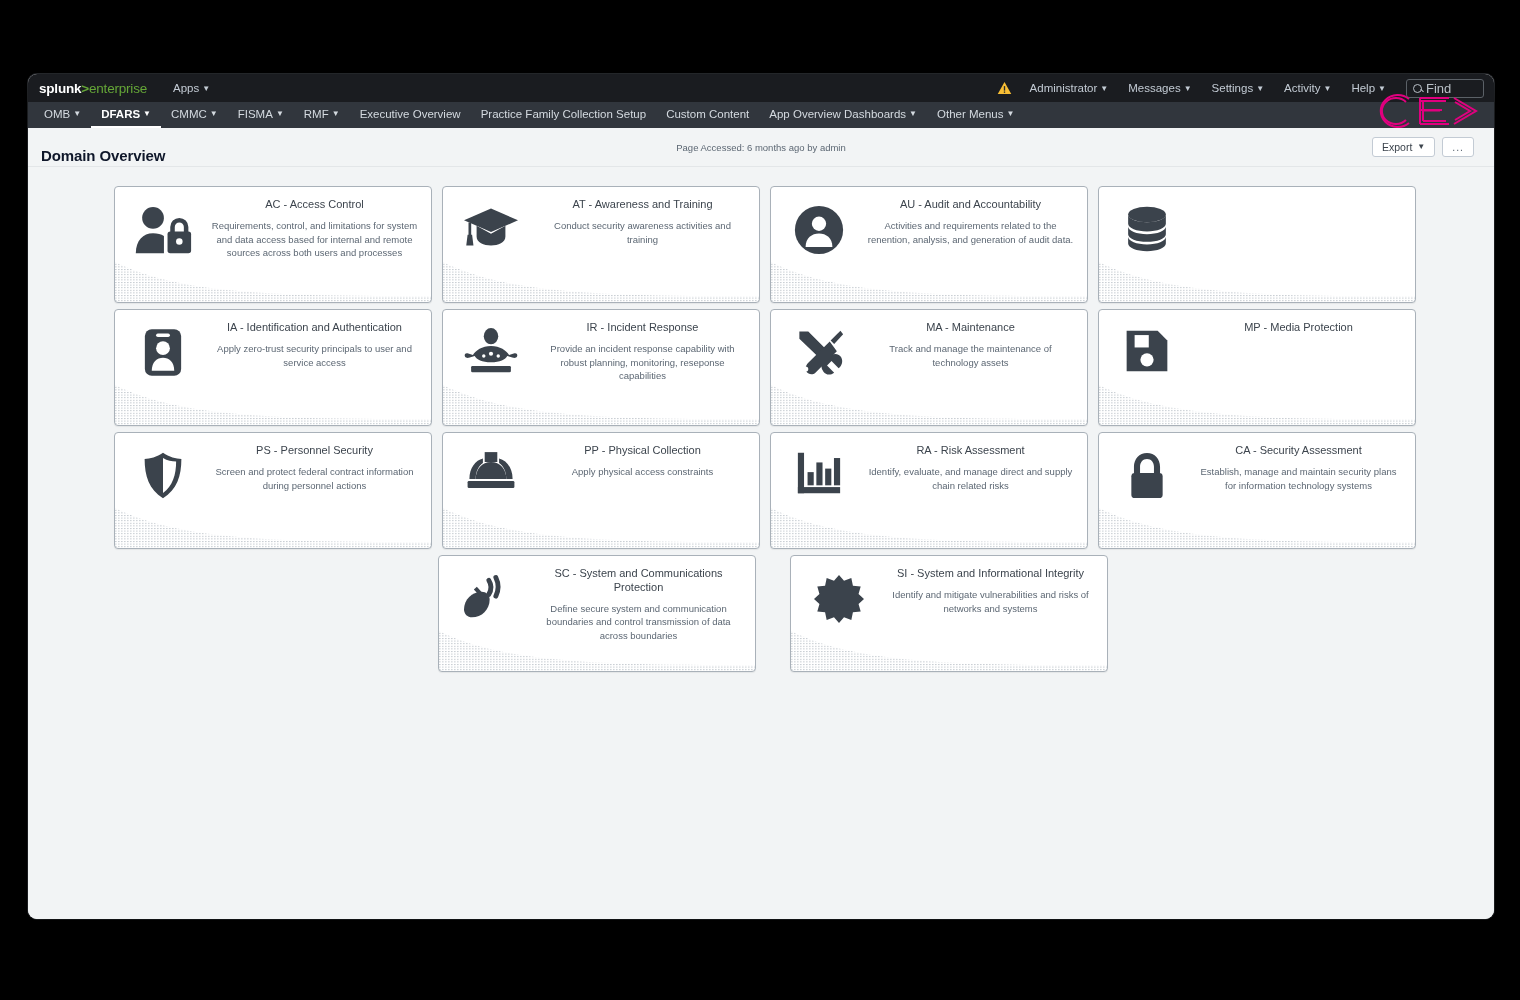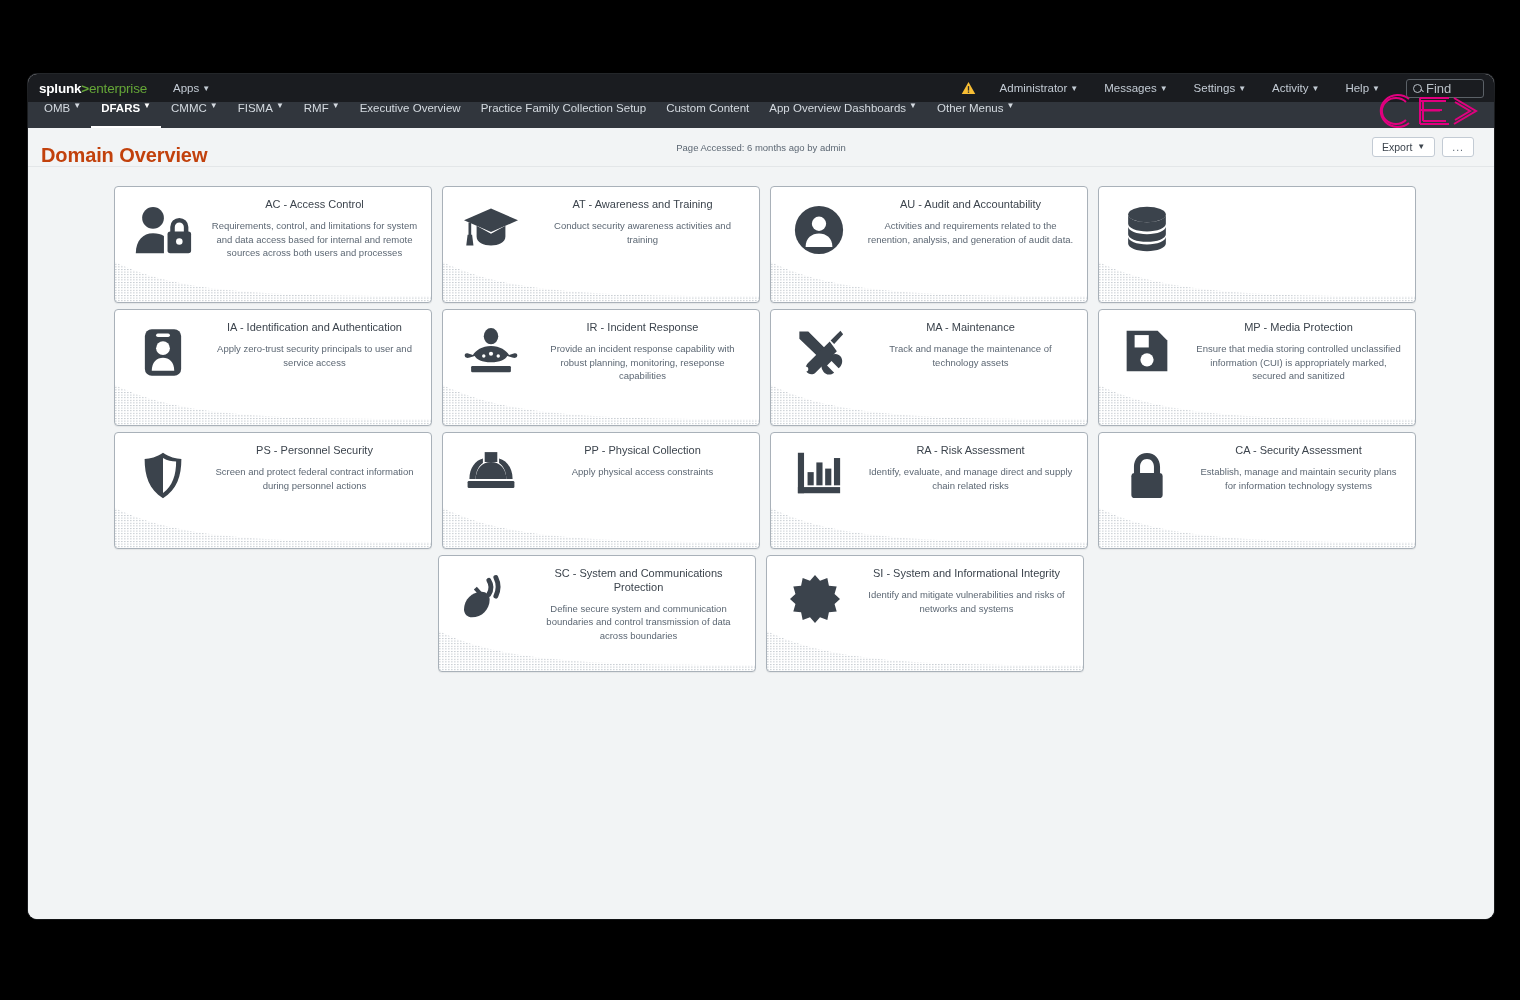--- a/index.html
+++ b/index.html
@@ -49,21 +49,21 @@
     padding: 4px 8px;
     white-space: nowrap;
     cursor: pointer;
   }
   .caret { font-size: 8px; margin-left: 3px; position: relative; top:-1px; }
 
   #topbar-right {
     margin-left: auto;
     display: flex;
     align-items: center;
-    gap: 10px;
+    gap: 4px;
   }
   .warn-icon {
     width: 15px; height: 14px;
     margin-right: 6px;
     display: inline-block;
   }
   .find-box {
     display: flex; align-items: center;
     border: 1px solid #5b6167;
     border-radius: 3px;
@@ -97,21 +97,21 @@
     background: #31363d;
     display: flex;
     align-items: stretch;
     padding-left: 6px;
     position: relative;
   }
   .nav-item {
     color: #d4dae0;
     font-size: 11.5px;
     padding: 0 10px;
-    display: flex; align-items: flex-start;
+    display: flex; align-items: center;
     white-space: nowrap;
     cursor: pointer;
     border-bottom: 2px solid transparent;
   }
   .nav-item.active {
     color: #ffffff;
     font-weight: bold;
     border-bottom: 2px solid #ffffff;
   }
   #ce-logo {
@@ -125,23 +125,23 @@
   #pagehead {
     height: 39px;
     background: #f2f4f5;
     display: flex;
     align-items: center;
     padding: 0 20px 0 13px;
     position: relative;
     border-bottom: 1px solid #e3e6e8;
   }
   #page-title {
-    font-size: 20px;
+    font-size: 15px;
     font-weight: bold;
-    color: #c2410c;
+    color: #0f172a;
     letter-spacing: -0.1px;
     margin-top: 16px;
   }
   #access-note {
     position: absolute;
     left: 0; right: 0;
     text-align: center;
     font-size: 9.5px;
     color: #5c6773;
     pointer-events: none;
@@ -171,21 +171,21 @@
     background: #f2f4f5;
     height: calc(100% - 93px);
     overflow: hidden;
   }
   .grid-row {
     display: flex;
     justify-content: flex-start;
     padding-left: 86px;
     margin-bottom: 6px;
   }
-  .grid-row.centered { padding-left: 410px; }
+  .grid-row.centered { padding-left: 410px; gap: 24px; }
 
   .card {
     width: 318px;
     height: 117px;
     margin-right: 10px;
     background: #ffffff;
     border: 1px solid #a9b1b9;
     border-radius: 4px;
     position: relative;
     overflow: hidden;
@@ -534,21 +534,20 @@
       <div class="card">
         <div class="card-icon">
           <svg viewBox="0 0 52 52" width="46" height="46">
             <path d="M3 3 L38 3 L49 14 L49 49 L3 49 Z" rx="3"></path>
             <rect x="12" y="8" width="16" height="14" fill="#fff"></rect>
             <circle cx="26" cy="36" r="7.5" fill="#fff"></circle>
           </svg>
         </div>
         <div class="card-body">
           <div class="card-title">MP - Media Protection</div>
-          <div class="card-desc">Ensure that media storing controlled unclassified information (CUI) is appropriately marked, secured and sanitized</div>
         </div>
         <div class="card-texture">
           <svg viewBox="0 0 318 46" width="318" height="46" preserveAspectRatio="none">
             <defs>
                 <clipPath id="wave8">
                   <path d="M0 6 C60 36 150 41 318 40 L318 46 L0 46 Z"></path>
                 </clipPath>
               </defs>
             <g clip-path="url(#wave8)">
                 <rect width="318" height="46" fill="url(#dots1)"></rect>

